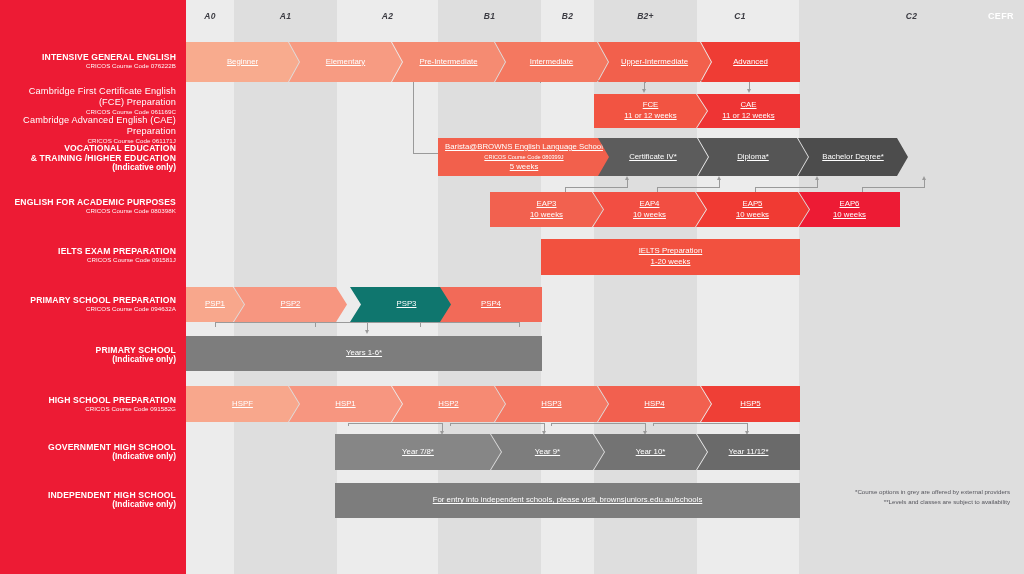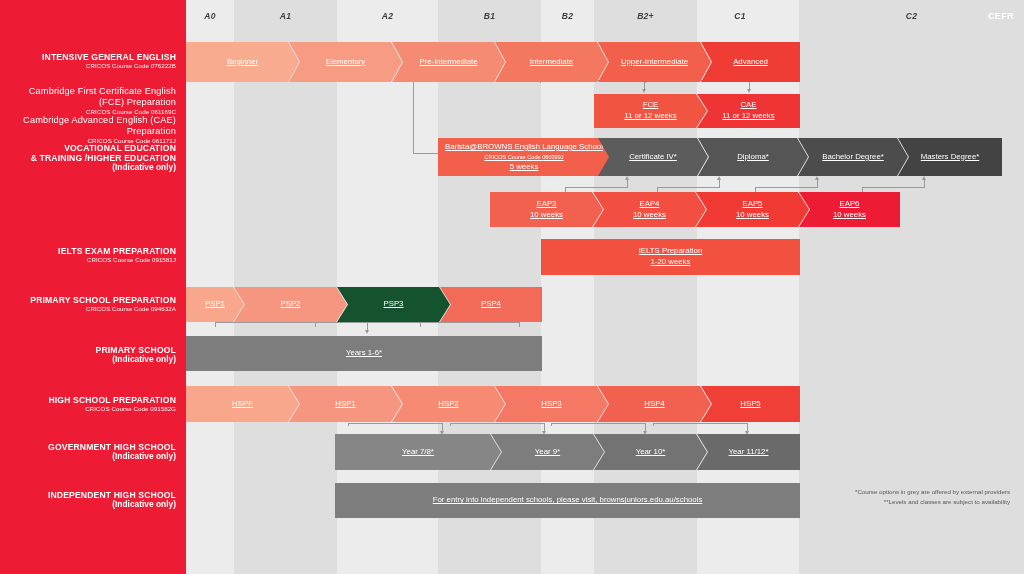--- a/index.html
+++ b/index.html
@@ -247,23 +247,20 @@
       </div>
     <div class="seg chev" style="left:160px;width:110px;background:#5c5c5c;">
       <span>Certificate IV*</span>
       </div>
     <div class="seg chev" style="left:260px;width:110px;background:#555555;">
       <span>Diploma*</span>
       </div>
     <div class="seg chev" style="left:360px;width:110px;background:#4c4c4c;">
       <span>Bachelor Degree*</span>
       </div>
-    <div class="seg chev-last" style="left:460px;width:104px;background:#434343;">
-      <span>Masters Degree*</span>
-      </div>
   </div>
 
   <div class="bar-row" style="left:490px;top:192px;width:410px;height:35px;">
     <div class="bar-shadow"></div>
     <div class="seg chev-first" style="left:0px;width:113px;background:#f2614f;">
       <span>
         <span>EAP3</span><br>
         <span>10 weeks</span>
       </span>
       </div>
@@ -298,21 +295,21 @@
   </div>
 
   <div class="bar-row" style="left:186px;top:287px;width:356px;height:35px;">
     <div class="bar-shadow"></div>
     <div class="seg chev-first" style="left:0px;width:58px;background:#f8a78c;">
       <span>PSP1</span>
       </div>
     <div class="seg chev" style="left:48px;width:113px;background:#f79680;">
       <span>PSP2</span>
       </div>
-    <div class="seg chev" style="left:151px;width:113px;background:#14532d;">
+    <div class="seg chev" style="left:164px;width:113px;background:#0f766e;">
       <span>PSP3</span>
       </div>
     <div class="seg chev-last" style="left:254px;width:102px;background:#f26a58;">
       <span>PSP4</span>
       </div>
   </div>
 
   <div class="bar-row" style="left:186px;top:336px;width:356px;height:35px;">
     <div class="bar-shadow"></div>
     <div class="seg plain" style="left:0px;width:356px;background:#7d7d7d;">
@@ -384,20 +381,24 @@
       <span class="rl-title mixed">Cambridge Advanced English (CAE) Preparation</span>
       <span class="rl-sub">CRICOS Course Code 061171J</span>
     </div>
 
     <div class="row-label" style="top:143px;">
       <span class="rl-title">VOCATIONAL EDUCATION</span>
       <span class="rl-title">&amp; TRAINING /HIGHER EDUCATION</span>
       <span class="rl-note">(Indicative only)</span>
     </div>
 
+    <div class="row-label" style="top:197px;">
+      <span class="rl-title">ENGLISH FOR ACADEMIC PURPOSES</span>
+      <span class="rl-sub">CRICOS Course Code 080398K</span>
+    </div>
 
     <div class="row-label" style="top:246px;padding-left:26px;">
       <span class="rl-title">IELTS EXAM PREPARATION</span>
       <span class="rl-sub">CRICOS Course Code 091581J</span>
     </div>
 
     <div class="row-label" style="top:295px;">
       <span class="rl-title">PRIMARY SCHOOL PREPARATION</span>
       <span class="rl-sub">CRICOS Course Code 094632A</span>
     </div>

